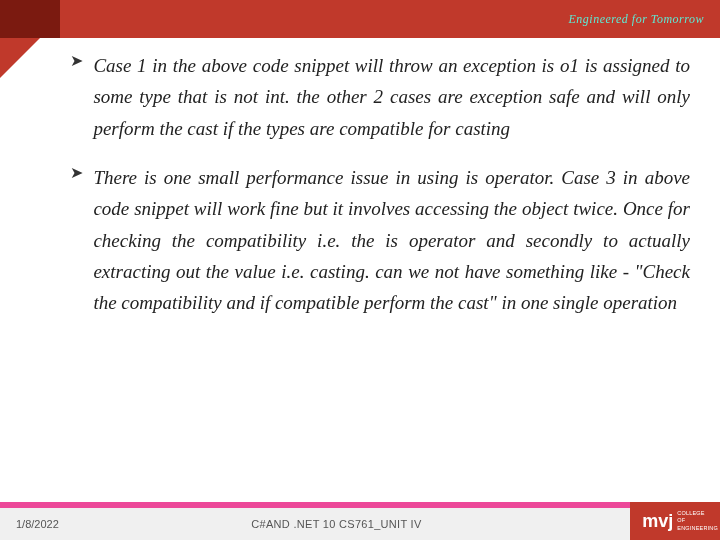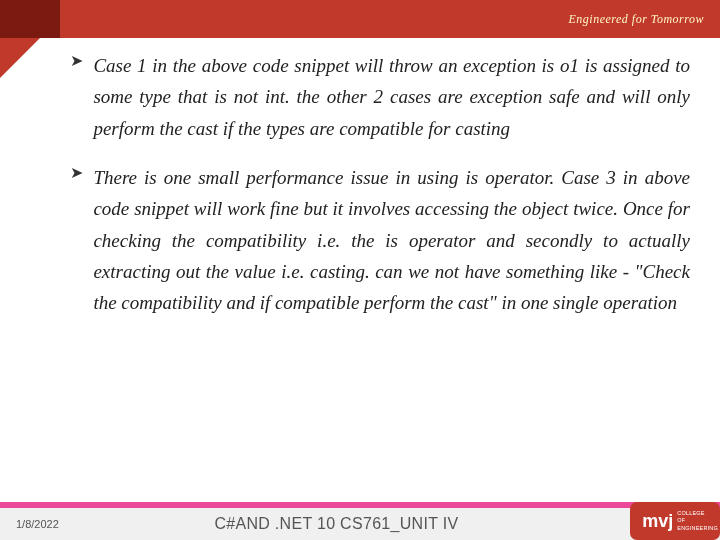--- a/index.html
+++ b/index.html
@@ -32,21 +32,21 @@
       background: #7b1a10;
     }
 
     .top-bar-text {
       position: absolute;
       top: 0;
       right: 16px;
       height: 38px;
       display: flex;
       align-items: center;
-      color: #fef9c3;
+      color: #5eead4;
       font-size: 12px;
       font-style: italic;
       font-family: Georgia, serif;
       letter-spacing: 0.5px;
     }
 
     
     .left-accent {
       position: absolute;
       top: 38px;
@@ -106,38 +106,37 @@
       padding: 0 16px;
     }
 
     .bottom-date {
       font-size: 11px;
       color: #555;
       font-family: Arial, sans-serif;
     }
 
     .bottom-title {
-      font-size: 16px;
+      font-size: 11px;
       color: #555;
       font-family: Arial, sans-serif;
       letter-spacing: 0.3px;
     }
 
     
     .logo-area {
       position: absolute;
       bottom: 0;
       right: 0;
       width: 90px;
       height: 38px;
       background: #c0392b;
       display: flex;
       align-items: center;
       justify-content: center;
-      border-radius: 7px;
     }
 
     .college-badge {
       position: absolute;
       bottom: 2px;
       right: 2px;
       width: 85px;
       height: 34px;
       display: flex;
       align-items: center;

